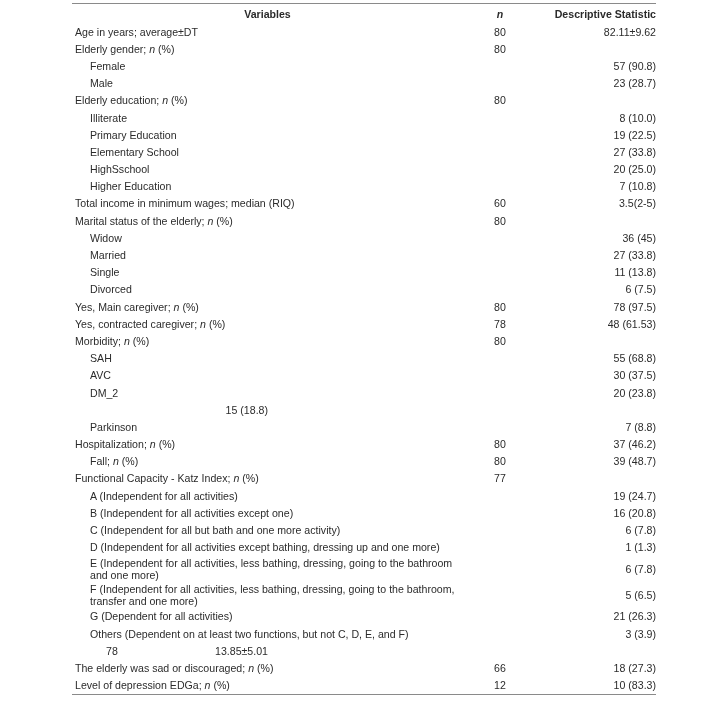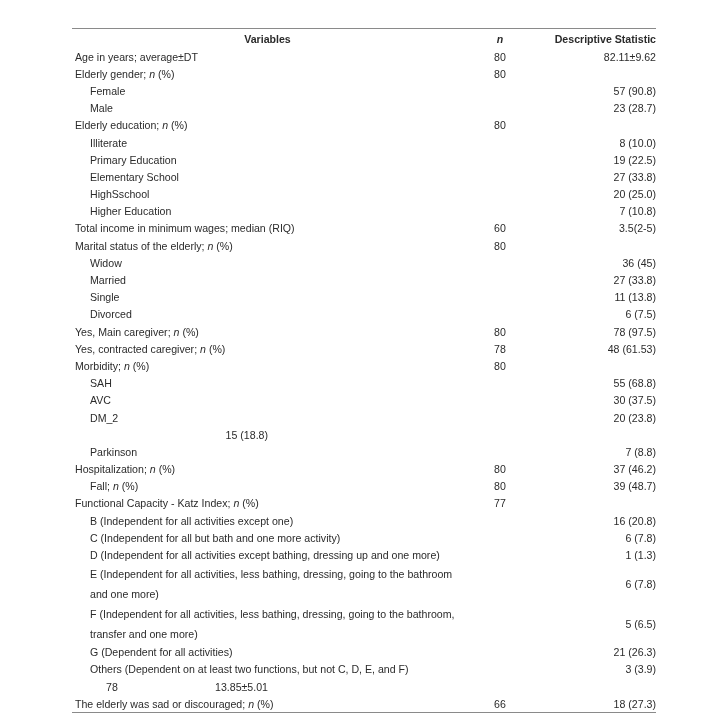--- a/index.html
+++ b/index.html
@@ -1,21 +1,21 @@
 <!DOCTYPE html>
 <html><head>
 <meta charset="utf-8">
 <style>
   html, body { margin:0; padding:0; background:#ffffff; }
   body { width:719px; height:728px; position:relative; overflow:hidden;
          font-family:"Liberation Sans", sans-serif; color:#2b2b2b; font-size:10.6px; }
-  .tbl { position:absolute; left:72px; top:28px; width:584px;
+  .tbl { position:absolute; left:72px; top:3px; width:584px;
          border-top:1.5px solid #8a8a8a; border-bottom:1.5px solid #8a8a8a; }
   .row { display:flex; align-items:center; min-height:17.2px; }
-  .row.tall { min-height:26px; line-height:20px; }
+  .row.tall { min-height:26px; line-height:12px; }
   .c1 { width:385px; padding-left:3px; }
   .c1.sub { padding-left:18px; width:370px; }
   .c2 { width:60px; text-align:center; margin-left:10px; }
   .c3 { width:126px; text-align:right; }
   .hdr { font-weight:bold; min-height:19px; }
   .hdr .c1 { text-align:center; }
   .hdr .c2 { font-style:italic; }
   .it { font-style:italic; }
 </style>
 </head>
@@ -156,20 +156,25 @@
         <div class="c1 sub">Fall; <span class="it">n</span> (%)</div>
         <div class="c2">80</div>
         <div class="c3">39 (48.7)</div>
       </div>
       <div class="row">
         <div class="c1">Functional Capacity - Katz Index; <span class="it">n</span> (%)</div>
         <div class="c2">77</div>
         <div class="c3"></div>
       </div>
       <div class="row">
+        <div class="c1 sub">A (Independent for all activities)</div>
+        <div class="c2"></div>
+        <div class="c3">19 (24.7)</div>
+      </div>
+      <div class="row">
         <div class="c1 sub">B (Independent for all activities except one)</div>
         <div class="c2"></div>
         <div class="c3">16 (20.8)</div>
       </div>
       <div class="row">
         <div class="c1 sub">C (Independent for all but bath and one more activity)</div>
         <div class="c2"></div>
         <div class="c3">6 (7.8)</div>
       </div>
       <div class="row">
@@ -198,15 +203,20 @@
         <div class="c3">3 (3.9)</div>
       </div>
       <div class="row">
         <div class="c2">78</div>
         <div class="c3">13.85±5.01</div>
       </div>
       <div class="row">
         <div class="c1">The elderly was sad or discouraged; <span class="it">n</span> (%)</div>
         <div class="c2">66</div>
         <div class="c3">18 (27.3)</div>
+      </div>
+      <div class="row">
+        <div class="c1">Level of depression EDGa; <span class="it">n</span> (%)</div>
+        <div class="c2">12</div>
+        <div class="c3">10 (83.3)</div>
       </div>
     </div>
 </div>
 
 </body></html>

